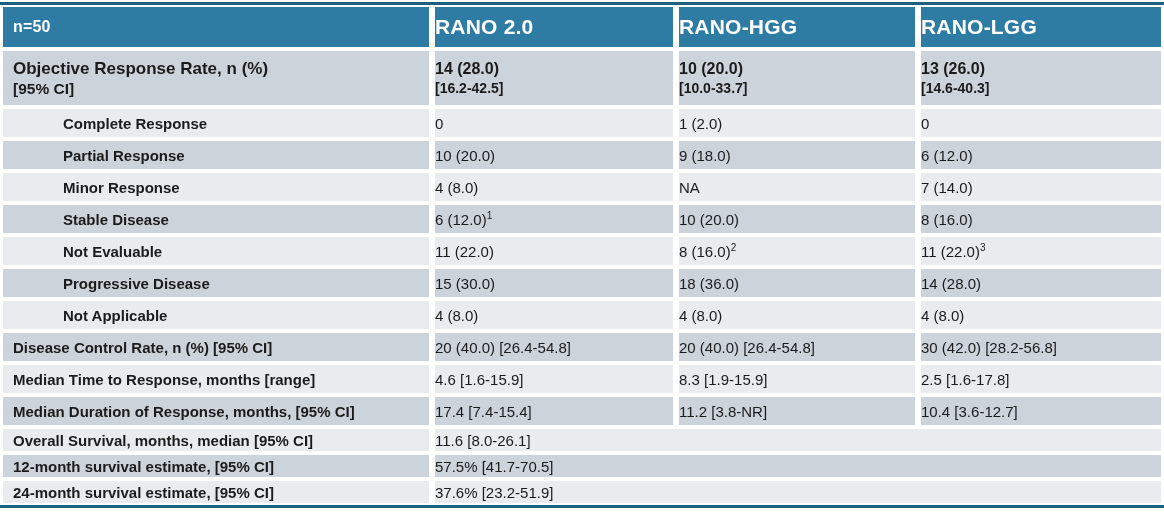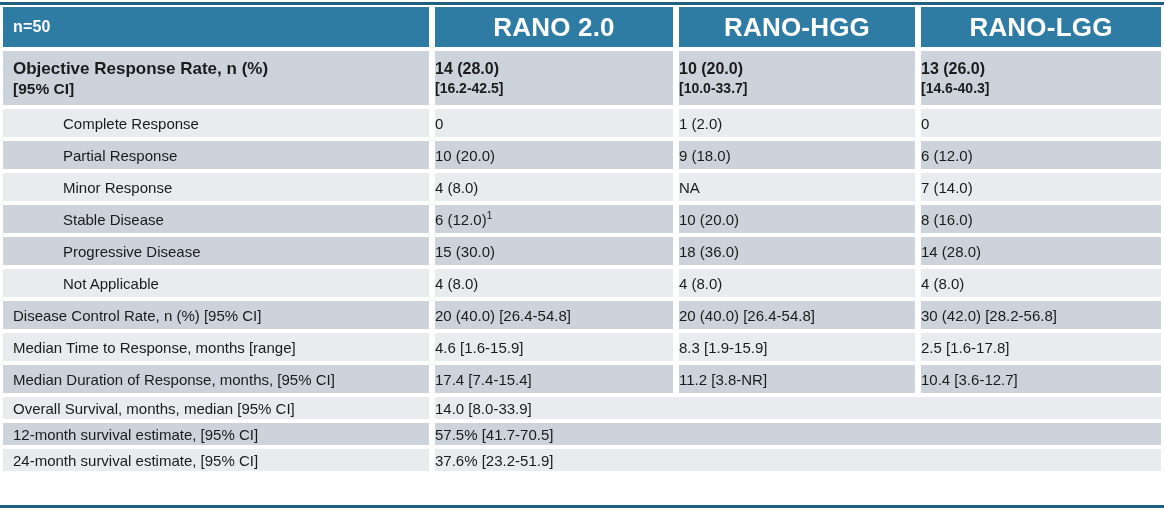--- a/index.html
+++ b/index.html
@@ -18,29 +18,29 @@
     border-collapse:separate;border-spacing:0;table-layout:fixed;
   }
   th,td{
     padding:0;margin:12px;
     border-top:2px solid #fff;border-bottom:2px solid #fff;
     border-left:3px solid #fff;border-right:3px solid #fff;
     overflow:hidden;
   }
   thead th{
     background:var(--teal,#2E7CA4);color:#fff;font-weight:bold;
-    height:40px;vertical-align:middle;text-align:center;
-    font-size:26px;letter-spacing:.2px;
+    height:40px;vertical-align:middle;text-align:left;
+    font-size:21px;letter-spacing:.2px;
   }
   thead th.rowlabel-h{text-align:left;font-size:16px;padding-left:10px;}
 
   tbody td{height:28px;vertical-align:middle;font-size:15px;}
   tr.band-dark td{background:var(--band-dark,#CCD3DA);}
   tr.band-light td{background:var(--band-light,#E9EBEF);}
-  td.label{text-align:left;padding-left:10px;}
+  td.label{text-align:left;padding-left:10px;font-weight:bold;}
   td.label.indent{padding-left:60px;}
   td.val{text-align:left;}
 
   tr.tall td{height:54px;font-weight:bold;}
   tr.tall td.label .l1{font-size:17px;line-height:1.3;}
   tr.tall td.label .l2{font-size:15.5px;line-height:1.2;}
   tr.tall td.val .l1{font-size:16px;line-height:1.3;}
   tr.tall td.val .l2{font-size:14px;line-height:1.2;}
   tr.short td{height:22px;}
 
@@ -103,20 +103,26 @@
           <td class="val">4 (8.0)</td>
           <td class="val">NA</td>
           <td class="val">7 (14.0)</td>
         </tr>
         <tr class="band-dark">
           <td class="label indent">Stable Disease</td>
           <td class="val">6 (12.0)<sup>1</sup></td>
           <td class="val">10 (20.0)</td>
           <td class="val">8 (16.0)</td>
         </tr>
+        <tr class="band-light">
+          <td class="label indent">Not Evaluable</td>
+          <td class="val">11 (22.0)</td>
+          <td class="val">8 (16.0)<sup>2</sup></td>
+          <td class="val">11 (22.0)<sup>3</sup></td>
+        </tr>
         <tr class="band-dark">
           <td class="label indent">Progressive Disease</td>
           <td class="val">15 (30.0)</td>
           <td class="val">18 (36.0)</td>
           <td class="val">14 (28.0)</td>
         </tr>
         <tr class="band-light">
           <td class="label indent">Not Applicable</td>
           <td class="val">4 (8.0)</td>
           <td class="val">4 (8.0)</td>
@@ -135,21 +141,21 @@
           <td class="val">2.5 [1.6-17.8]</td>
         </tr>
         <tr class="band-dark">
           <td class="label">Median Duration of Response, months, [95% CI]</td>
           <td class="val">17.4 [7.4-15.4]</td>
           <td class="val">11.2 [3.8-NR]</td>
           <td class="val">10.4 [3.6-12.7]</td>
         </tr>
         <tr class="band-light short">
           <td class="label">Overall Survival, months, median [95% CI]</td>
-          <td class="val" colspan="3">14.0 [8.0-33.9]</td>
+          <td class="val" colspan="3">11.6 [8.0-26.1]</td>
         </tr>
         <tr class="band-dark short">
           <td class="label">12-month survival estimate, [95% CI]</td>
           <td class="val" colspan="3">57.5% [41.7-70.5]</td>
         </tr>
         <tr class="band-light short">
           <td class="label">24-month survival estimate, [95% CI]</td>
           <td class="val" colspan="3">37.6% [23.2-51.9]</td>
         </tr>
       </tbody>

